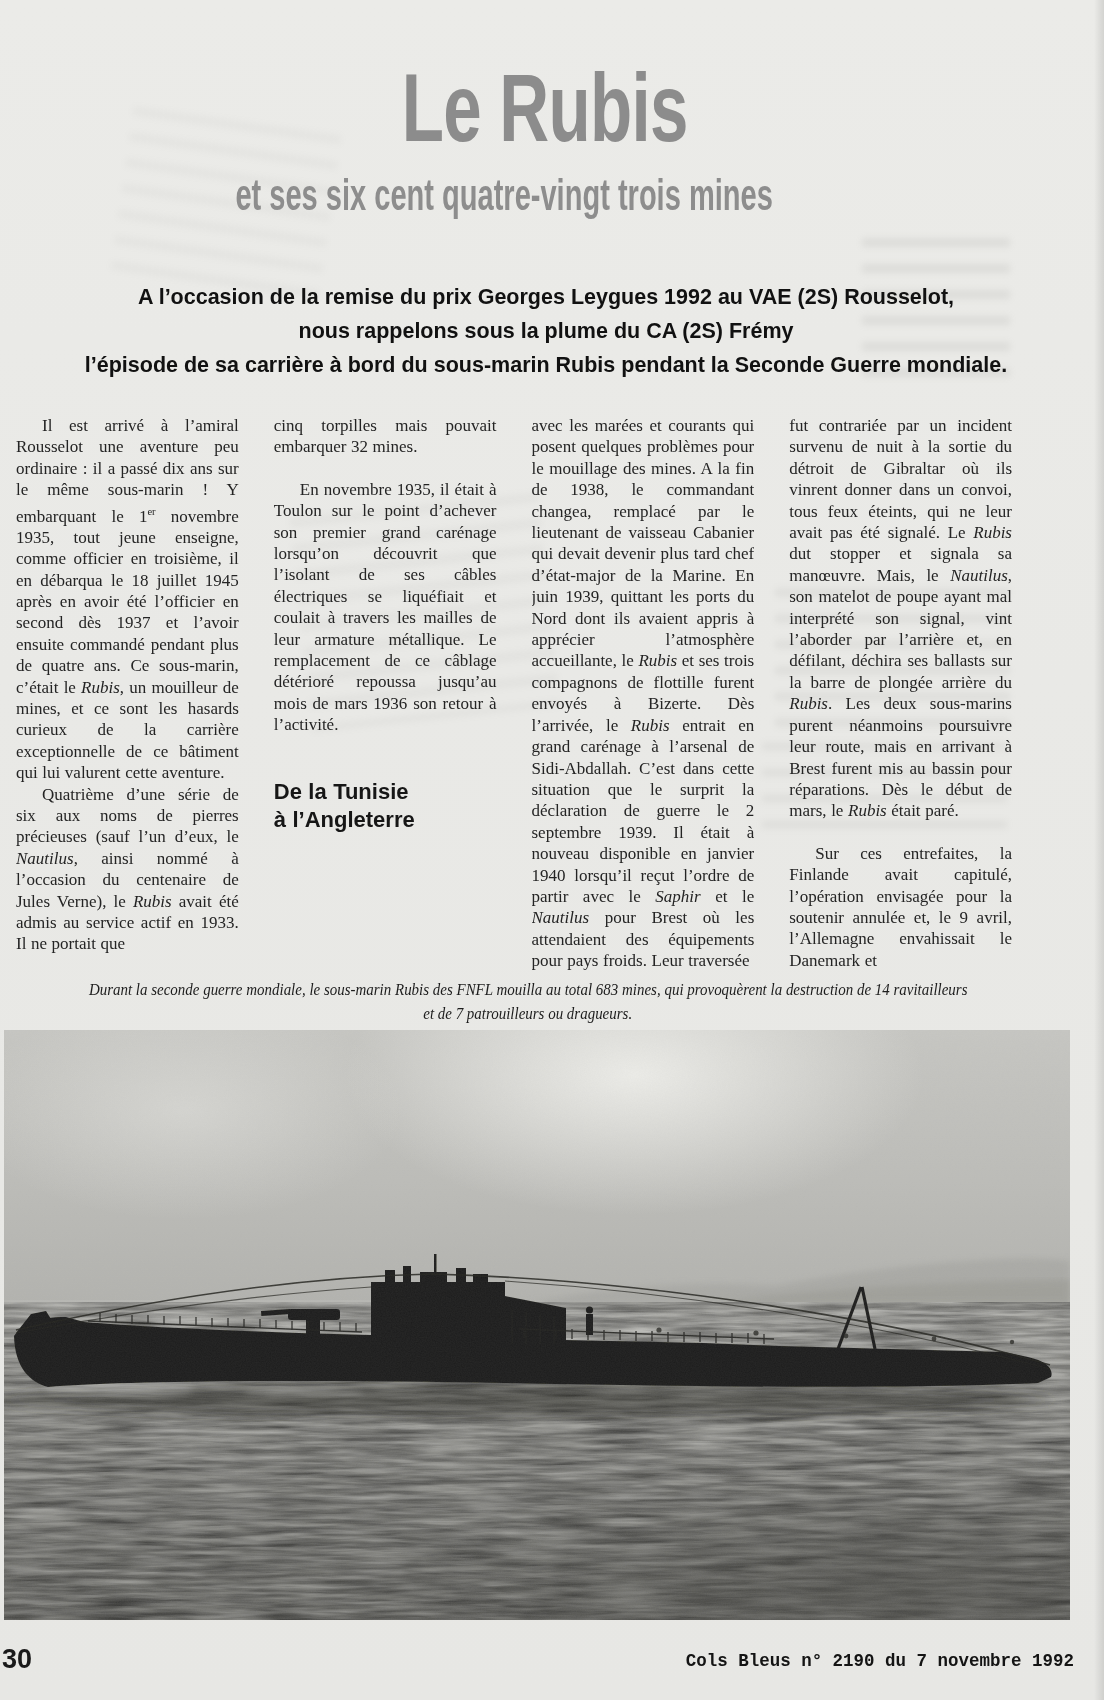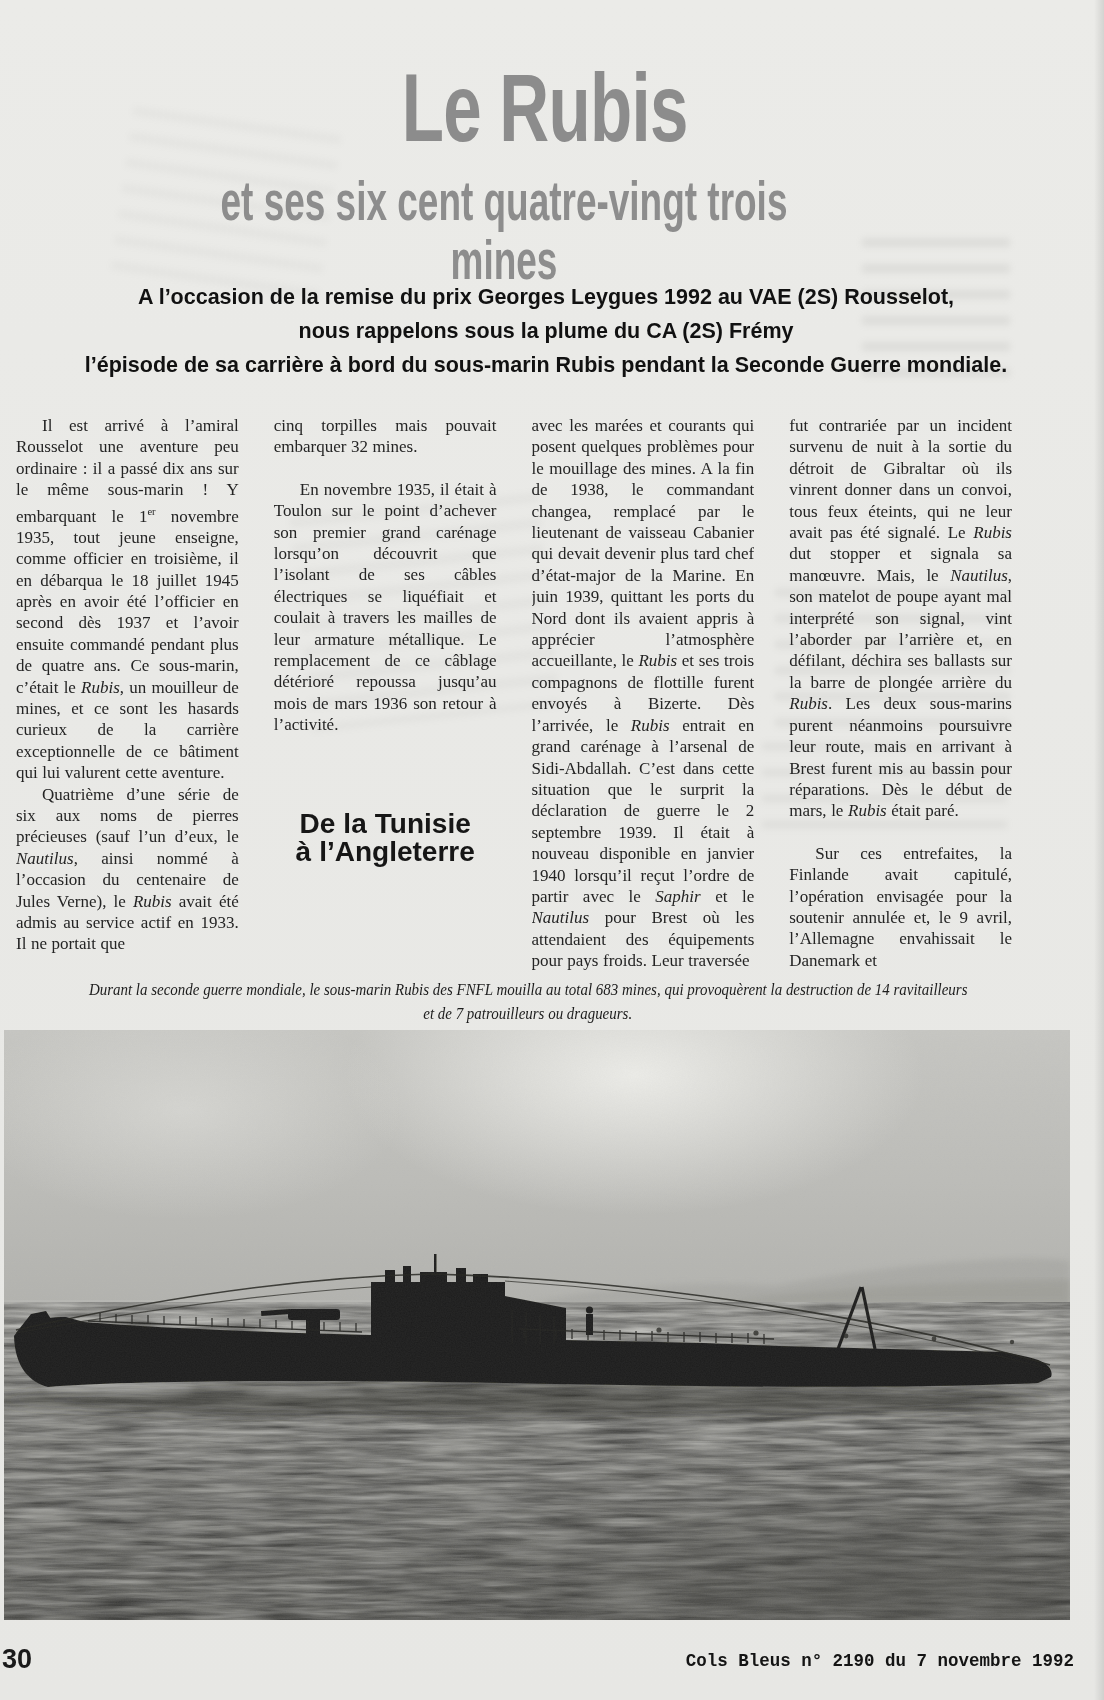--- a/index.html
+++ b/index.html
@@ -27,21 +27,21 @@
   h1.title{
     position:absolute; top:58px; left:0; width:1090px; margin:0;
     text-align:center; font-family:"Liberation Sans","DejaVu Sans",sans-serif;
     font-weight:bold; font-size:96px; line-height:1.05; color:#8c8c8c;
     letter-spacing:-1px;
   }
   h1.title .condensed{--sx:.72;}
   h2.subtitle{
     position:absolute; top:172px; left:0; width:1008px; margin:0;
     text-align:center; font-family:"Liberation Sans","DejaVu Sans",sans-serif;
-    font-weight:bold; font-size:56px; line-height:1.05; color:#8d8d8d;
+    font-weight:bold; font-size:44px; line-height:1.05; color:#8d8d8d;
   }
   h2.subtitle .condensed{--sx:.66;}
 
   .lede{
     position:absolute; top:280px; left:0; width:1092px; text-align:center;
     font-family:"Liberation Sans","DejaVu Sans",sans-serif; font-weight:bold;
     font-size:21.5px; line-height:34px; color:#111;
   }
   .lede p{margin:0; white-space:nowrap;}
 
@@ -49,23 +49,23 @@
     position:absolute; top:415px; left:16px; width:996px;
     display:flex; gap:35px;
   }
   .col{width:233px; height:575px; overflow:hidden;
     font-size:17px; line-height:21.4px; text-align:justify;
     hyphens:auto; -webkit-hyphens:auto; word-spacing:.02em;}
   .col p{margin:0;}
   .col p.indent{text-indent:26px;}
   .col p.gap{margin-top:21px;}
   h3.subhead{
-    margin:74px 0 22px 0; text-align:center;
+    margin:42px 0 22px 0; text-align:left;
     font-family:"Liberation Sans","DejaVu Sans",sans-serif;
-    font-weight:bold; font-size:28px; line-height:28px; color:#161616;
+    font-weight:bold; font-size:22px; line-height:28px; color:#161616;
     text-indent:0;
   }
   .caption{
     position:absolute; top:978px; left:0; width:1056px; margin:0;
     text-align:center; font-style:italic; font-size:17px; line-height:24px; color:#1d1d1d;
   }
   .caption .condensed{--sx:.88; white-space:nowrap;}
 
   figure.photo{position:absolute; top:1030px; left:4px; width:1066px; height:590px; margin:0;}
   figure.photo svg{display:block; width:100%; height:100%;}

